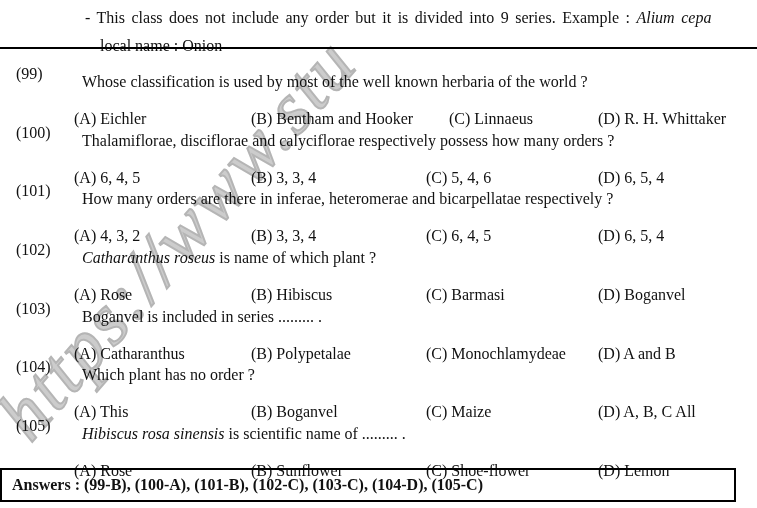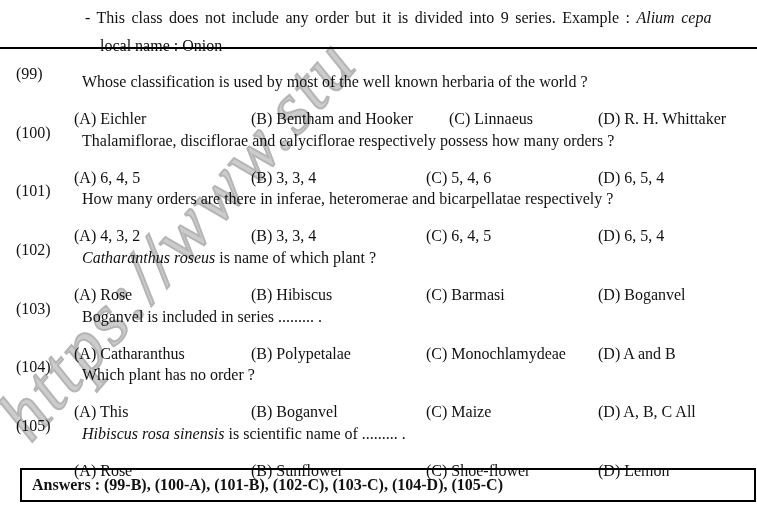--- a/index.html
+++ b/index.html
@@ -21,21 +21,21 @@
   .intro .l2 { margin-left:15px; }
   .divider { position:absolute; top:47px; left:0; width:757px; height:0; border-top:2px solid #000; }
   .questions { position:absolute; top:59px; left:0; width:757px; }
   .question { display:flex; height:58.7px; align-items:flex-start; }
   .qnum { flex:none; width:58px; padding-left:16px; line-height:29px; }
   .qbody { flex:1; min-width:0; }
   .qtext { margin:8px; line-height:29px; }
   .opts { display:grid; grid-template-columns:177px 175px 172px auto; line-height:29px; }
   .opts.wideB { grid-template-columns:177px 198px 149px auto; }
   .answers {
-    position:absolute; top:468px; left:20px; width:722px; height:30px;
+    position:absolute; top:468px; left:0; width:722px; height:30px;
     border:2px solid #000; display:flex; align-items:center;
     padding-left:10px; font-weight:bold;
   }
   em { font-style:italic; }
 </style>
 </head>
 <body>
 
 <div class="page">
   <div class="watermark">https://www.stu</div>

